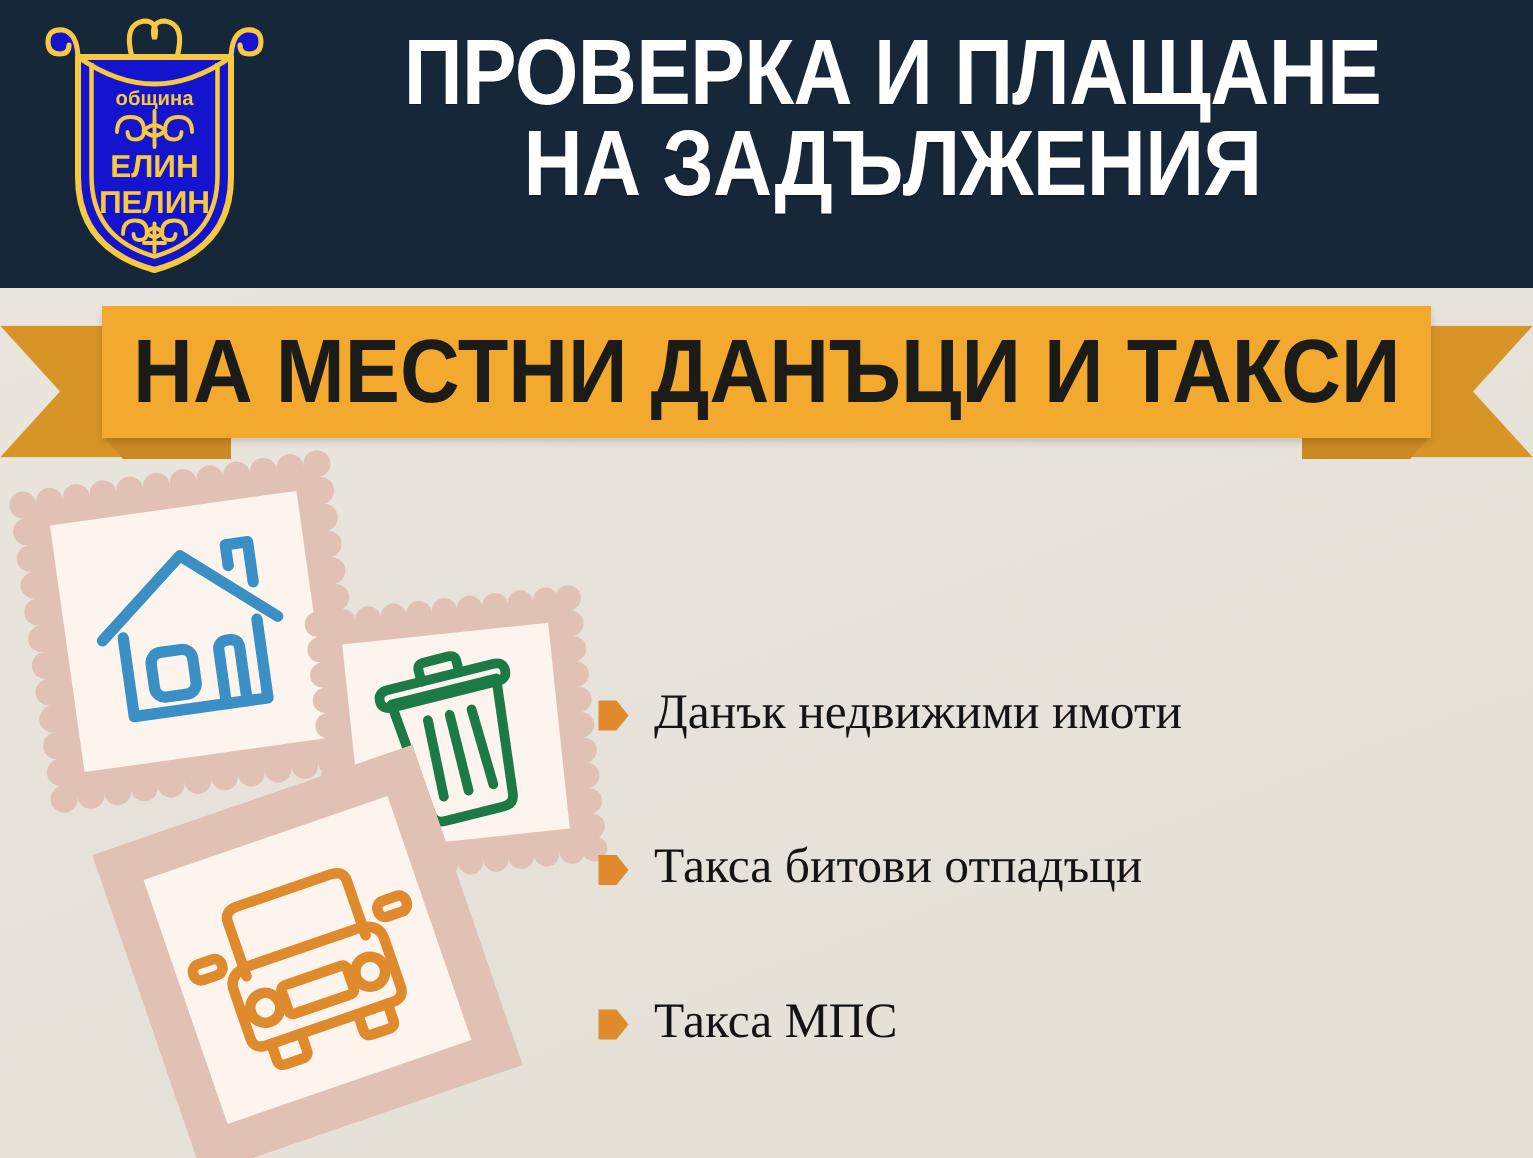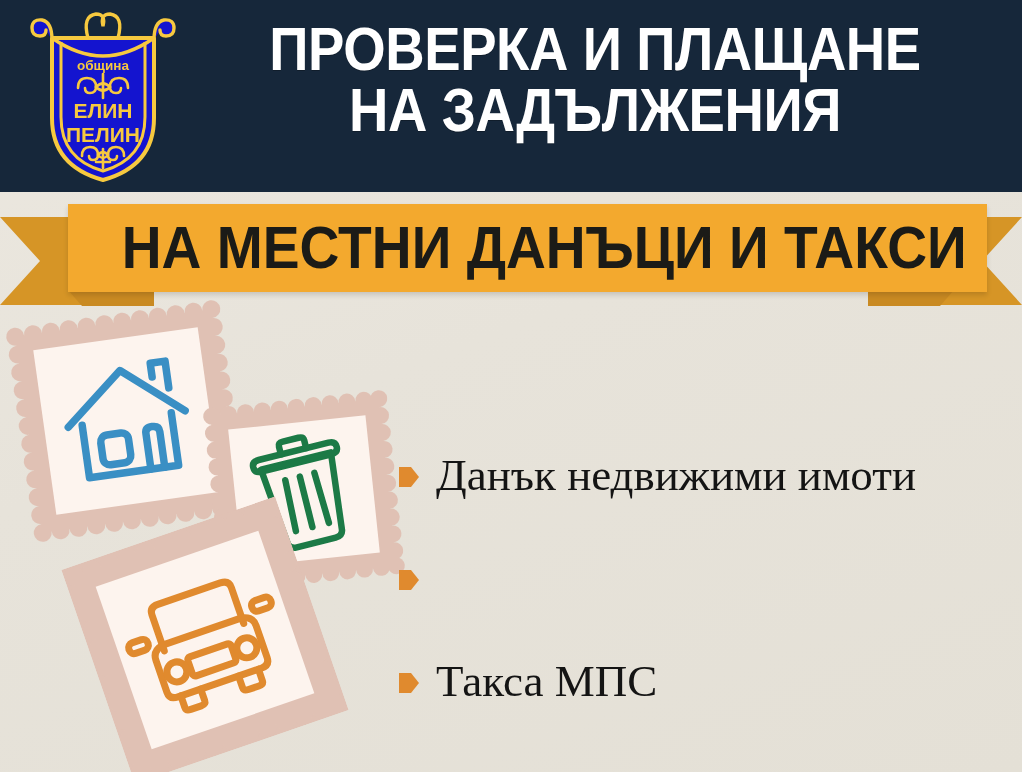--- a/index.html
+++ b/index.html
@@ -66,21 +66,20 @@
   .ribbon-fold{
     position:absolute;top:100px;height:16px;width:86px;background:#c98a22;
   }
   .ribbon-fold.left{left:68px;clip-path:polygon(0 0,86px 0,86px 16px,14px 16px);}
   .ribbon-fold.right{right:68px;clip-path:polygon(0 0,86px 0,72px 16px,0 16px);}
   .ribbon-main{
     position:absolute;left:68px;top:14px;width:886px;height:88px;
     background:#f3a92e;
     display:flex;align-items:center;justify-content:center;
     box-shadow:0 3px 5px rgba(0,0,0,.14);
-    padding-left:33px;
   }
   .ribbon-text{
     color:#1b1b17;
     font-family:"Liberation Sans", sans-serif;
     font-weight:700;
     font-size:60px;
     letter-spacing:0px;
     transform:scaleX(0.92);
     white-space:nowrap;
     line-height:1;
@@ -94,21 +93,21 @@
     display:flex;align-items:center;
     height:103px;
   }
   .bullet-marker{
     flex:0 0 auto;width:22px;height:26px;margin-right:16px;
     position:relative;top:1px;
   }
   .bullet-marker svg{display:block;}
   .bullet-label{
     font-family:"Liberation Serif", serif;
-    font-size:45px;
+    font-size:33px;
     color:#141414;
     line-height:1.05;
     white-space:nowrap;
   }
 </style>
 </head>
 <body>
 
 <div id="poster">
 
@@ -393,20 +392,21 @@
       </span>
       <span class="bullet-label">Данък недвижими имоти</span>
     </div>
 
     <div class="bullet-row">
       <span class="bullet-marker">
         <svg viewBox="0 0 22 26" width="22" height="26" xmlns="http://www.w3.org/2000/svg">
           <path d="M1 3 L13 3 L21 13 L13 23 L1 23 Z" fill="#e08a2e"></path>
         </svg>
       </span>
+      <span class="bullet-label">Такса битови отпадъци</span>
     </div>
 
     <div class="bullet-row">
       <span class="bullet-marker">
         <svg viewBox="0 0 22 26" width="22" height="26" xmlns="http://www.w3.org/2000/svg">
           <path d="M1 3 L13 3 L21 13 L13 23 L1 23 Z" fill="#e08a2e"></path>
         </svg>
       </span>
       <span class="bullet-label">Такса МПС</span>
     </div>

